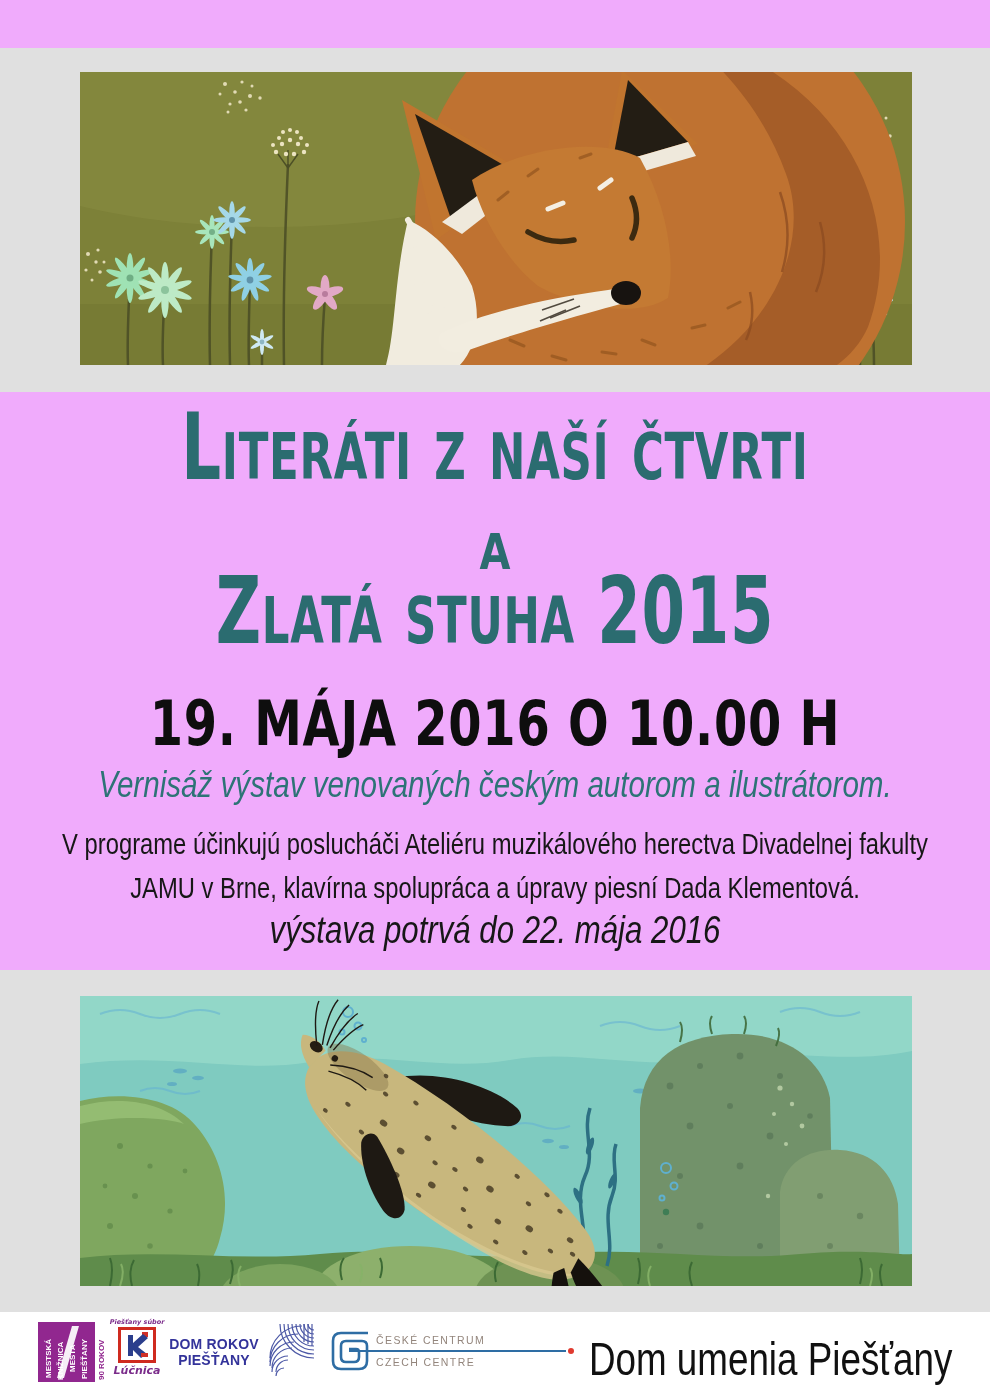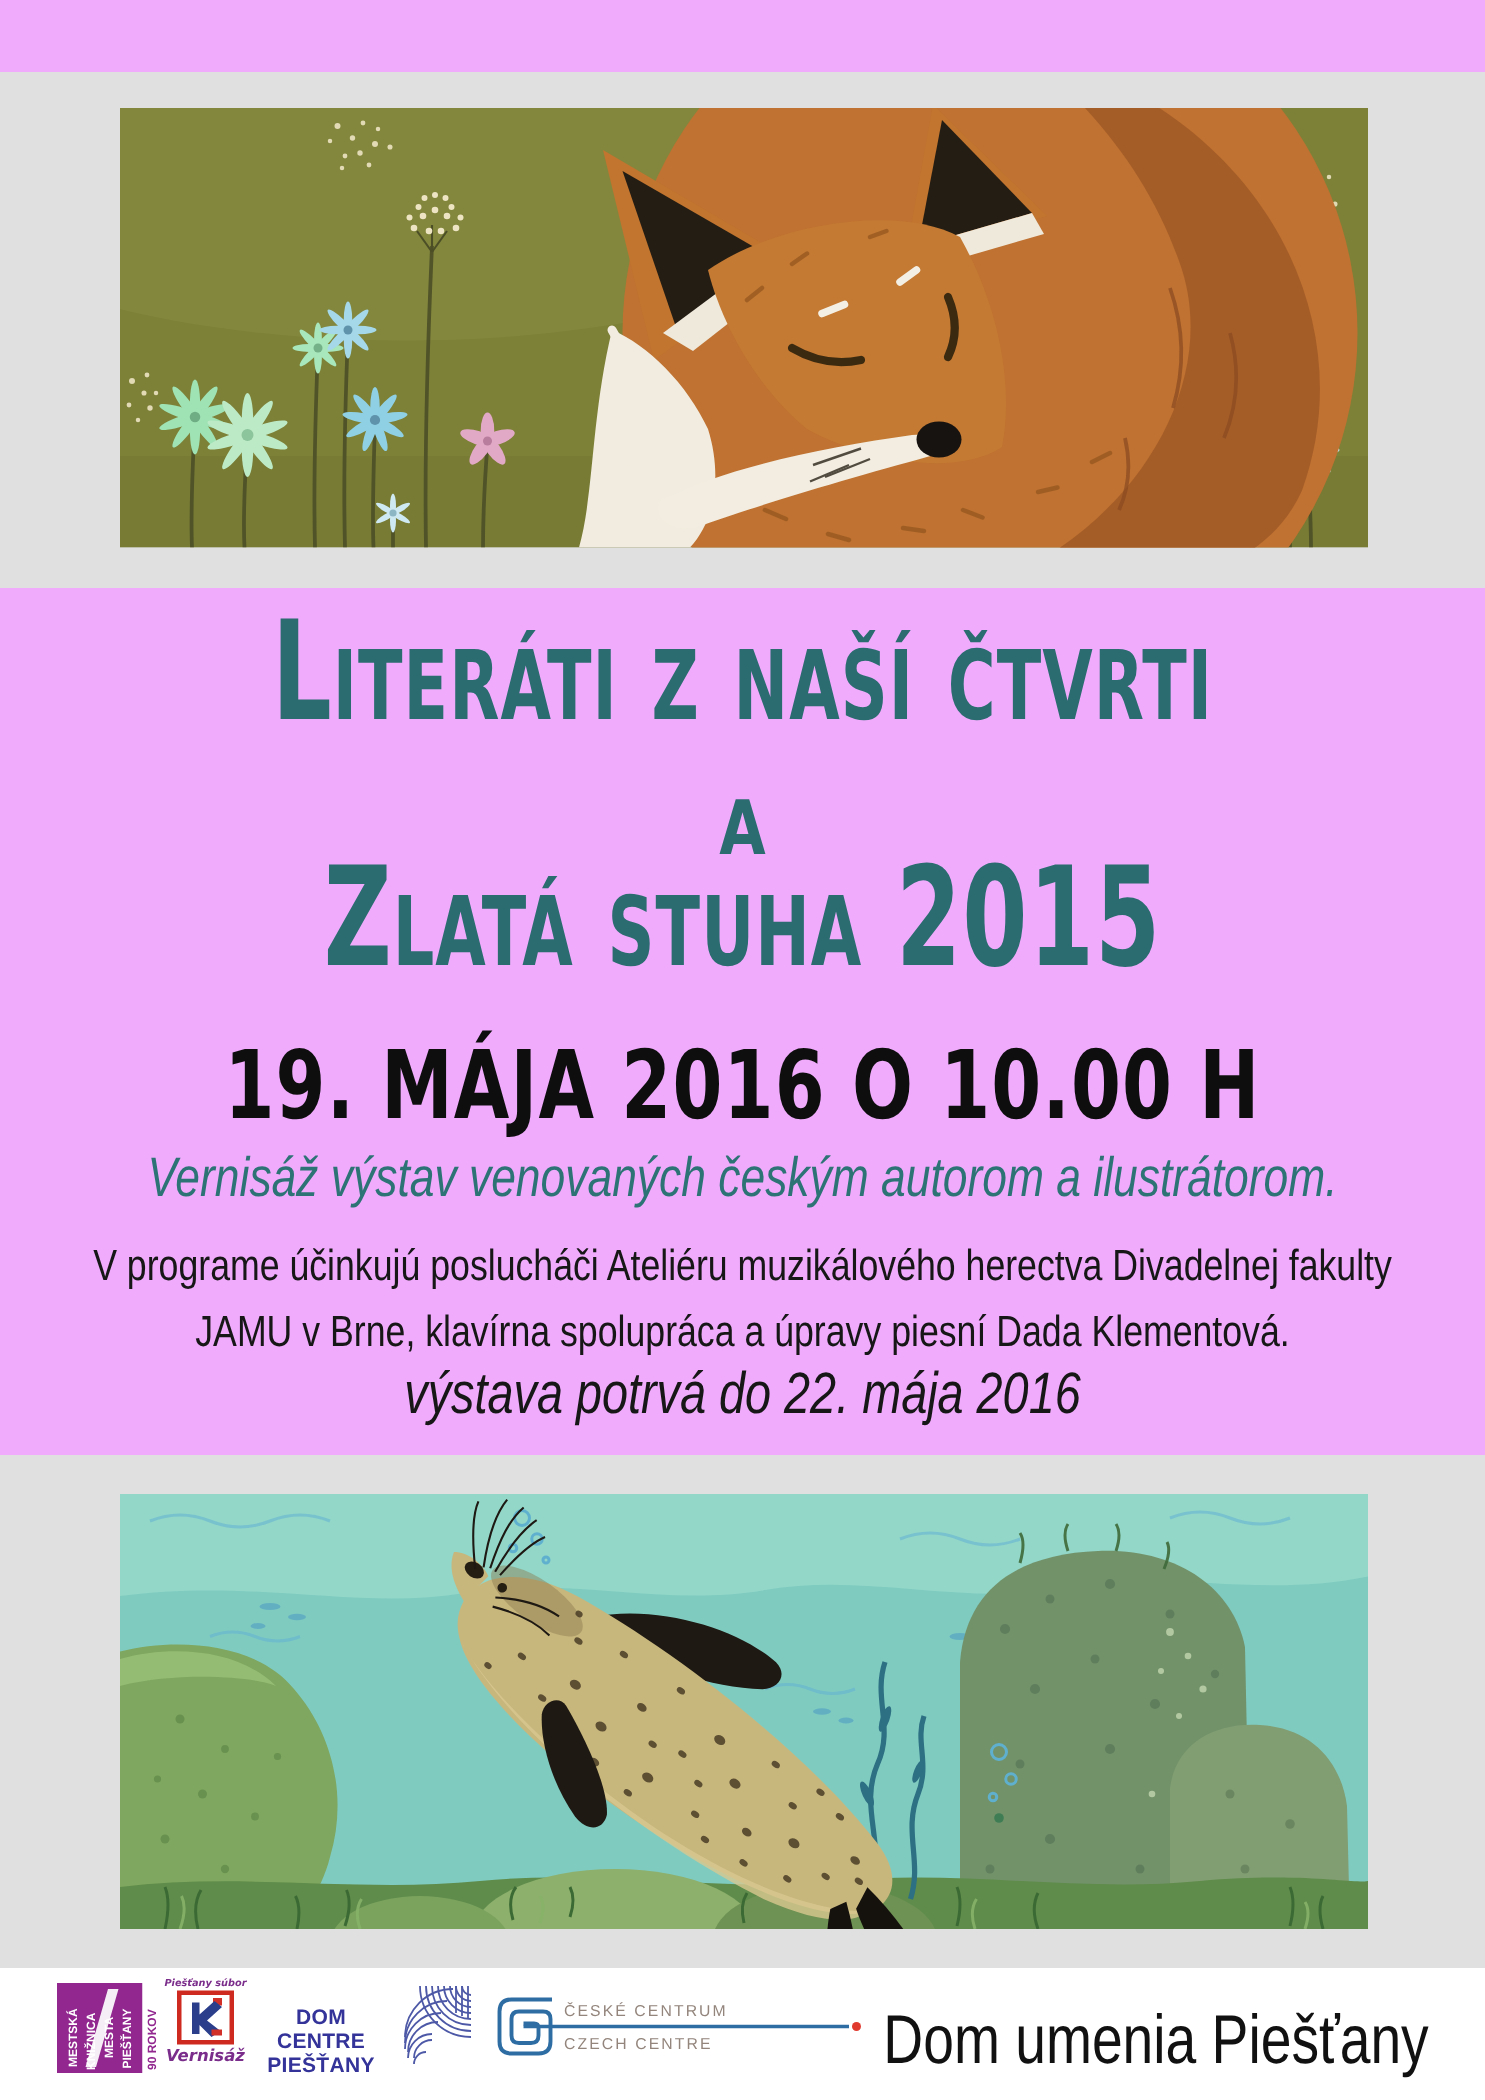--- a/index.html
+++ b/index.html
@@ -639,25 +639,25 @@
 
     <div class="flogo" style="left:108px; top:6px; width:58px">
       <div class="lucnica-top">Piešťany súbor</div>
       <div class="lucnica-box">
         <svg width="32" height="30" viewBox="0 0 32 30">
           <rect x="21" y="2" width="6" height="5" fill="#d03028"></rect>
           <path d="M7,26 L7,5 L12,5 L12,13 L22,4 L27,8 L17,17 L26,24 L20,28 L12,20 L12,26 Z" fill="#2b3e8c"></path>
           <rect x="20" y="23" width="7" height="4" fill="#d03028"></rect>
         </svg>
       </div>
-      <div class="lucnica-bottom">Vernisáž</div>
+      <div class="lucnica-bottom">Lúčnica</div>
     </div>
 
     <div class="flogo domumenia" style="left:166px; top:24px; width:96px">
-      <div>DOM CENTRE</div>
+      <div>DOM ROKOV</div>
       <div>PIEŠŤANY</div>
     </div>
 
     <svg class="flogo" style="left:268px; top:10px" width="50" height="62" viewBox="0 0 50 62">
       <g stroke="#4d59a6" stroke-width="1.2" fill="none">
         <path d="M40,2 A6 6 0 0 0 46,8"></path>
         <path d="M36,2 A10 10 0 0 0 46,12"></path>
         <path d="M32,2 A14 14 0 0 0 46,16"></path>
         <path d="M28,2 A18 18 0 0 0 46,20"></path>
         <path d="M24,2 A22 22 0 0 0 46,24"></path>

